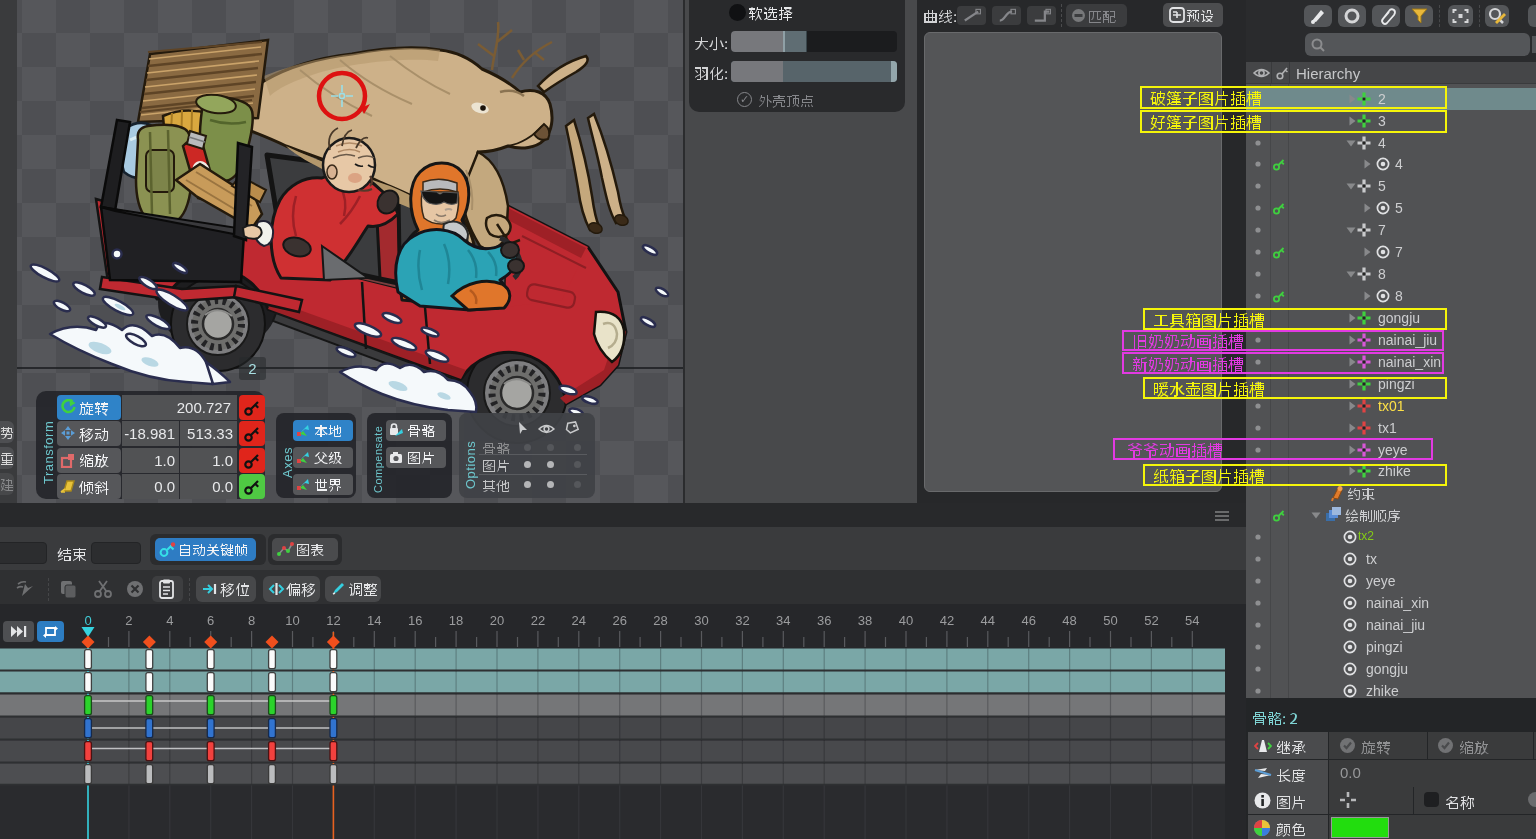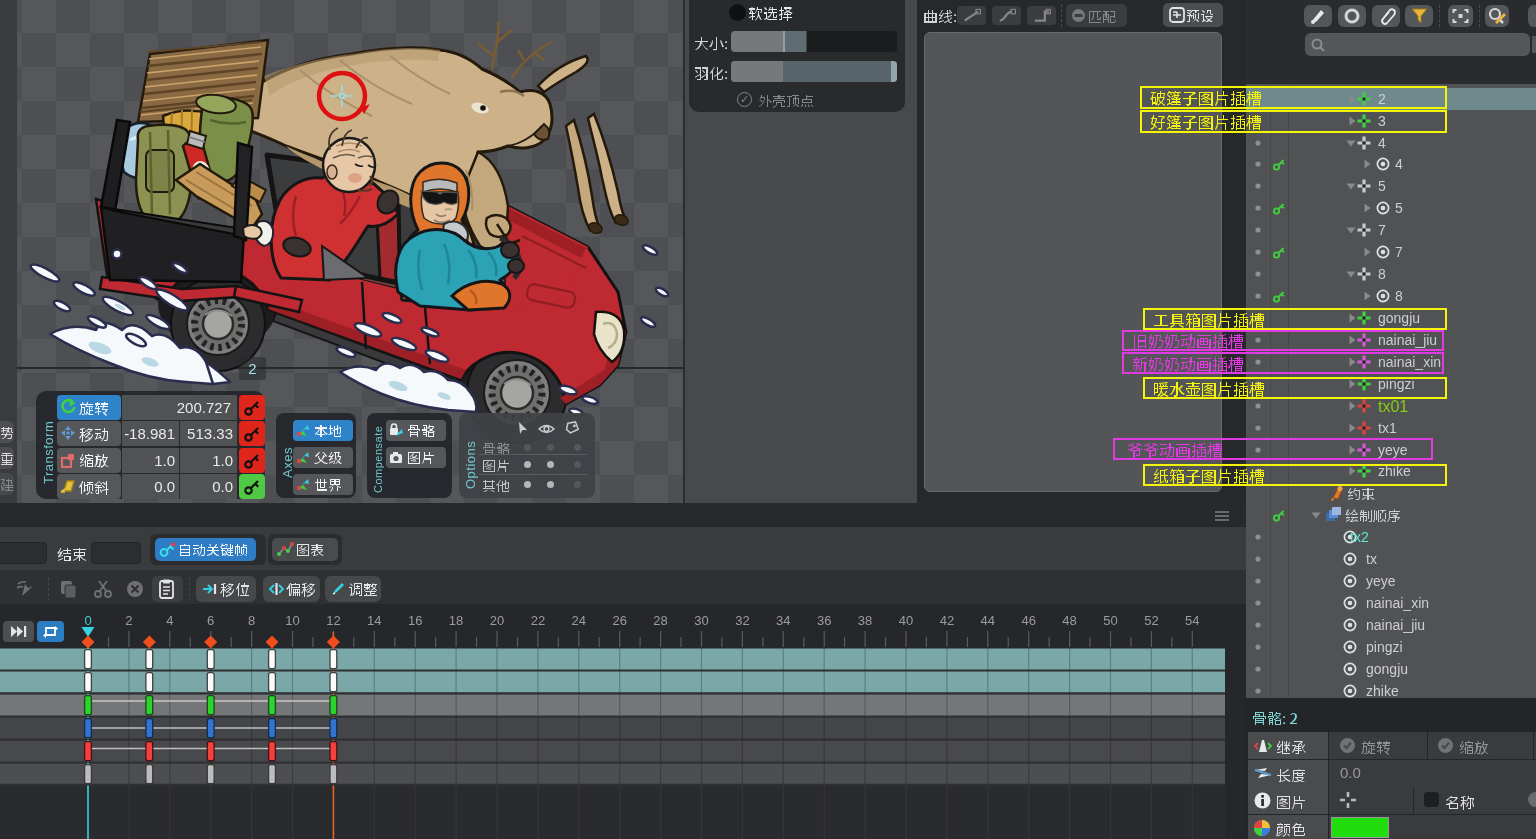--- a/index.html
+++ b/index.html
@@ -305,20 +305,33 @@
     <div class="abs" style="left:1439px;top:5px;width:0;height:22px;border-left:1px dashed #47484a"></div>
     <div class="abs" style="left:1479px;top:5px;width:0;height:22px;border-left:1px dashed #47484a"></div>
     <div class="abs" style="left:1528px;top:5px;width:8px;height:22px;background:#545659;border-radius:6px 0 0 6px"></div>
     <div class="abs" style="left:1305px;top:33px;width:225px;height:23px;background:#545659;border-radius:6px">
 <svg class="abs" style="left:5px;top:4px" width="16" height="16" viewBox="0 0 16 16">
         <circle cx="7" cy="7" r="4.5" fill="none" stroke="#8b8c8e" stroke-width="2"></circle>
         <path d="M10 10 L14 14" stroke="#8b8c8e" stroke-width="2"></path>
       </svg>
     </div>
 <div class="abs" style="left:1532px;top:36px;width:4px;height:17px;background:#545659"></div>
+    <div class="abs" style="left:1246px;top:62px;width:290px;height:22px;background:#454648;border-bottom:1px solid #3a3b3d">
+<svg class="abs" style="left:7px;top:4px" width="17" height="14" viewBox="0 0 17 14">
+        <path d="M1 7 Q8.5 0 16 7 Q8.5 14 1 7 Z" fill="none" stroke="#b0b1b3" stroke-width="1.6"></path>
+        <circle cx="8.5" cy="7" r="2.6" fill="none" stroke="#b0b1b3" stroke-width="1.6"></circle>
+      </svg>
+<div class="abs" style="left:25px;top:0;width:0;height:22px;border-left:1px solid #393a3c"></div>
+<svg class="abs" style="left:30px;top:4px" width="13" height="14" viewBox="0 0 13 14">
+        <circle cx="4" cy="10" r="2.8" fill="none" stroke="#b0b1b3" stroke-width="1.6"></circle>
+        <path d="M6 8 L11 2 M9 4 L11.5 6" stroke="#b0b1b3" stroke-width="1.6" fill="none"></path>
+      </svg>
+<div class="abs" style="left:43px;top:0;width:0;height:22px;border-left:1px solid #393a3c"></div>
+<div class="txt" style="left:50px;top:3px;font-size:15px;color:#c6c7c9">Hierarchy</div>
+</div>
     <div class="abs" style="left:1246px;top:84px;width:290px;height:614px;background:#515254;overflow:hidden">
       <div class="abs" style="left:24px;top:0;width:0;height:614px;border-left:1px solid #464749"></div>
       <div class="abs" style="left:42px;top:0;width:0;height:614px;border-left:1px solid #464749"></div>
       <div class="abs" style="left:0;top:3.6px;width:290px;height:22px;background:#6f8a8c"></div>
       <svg class="abs" style="left:0;top:3.6px" width="290" height="22" viewBox="0 0 290 22">
         <circle cx="12" cy="11" r="2.6" fill="#8e8f91"></circle>
         <path d="M103.5 6.5 L109.5 11 L103.5 15.5 Z" fill="#88898b"></path>
         <g stroke="#3fd13f" stroke-width="3.2">
           <path d="M118 4.5 L118 9.5 M118 12.5 L118 17.5 M111.5 11 L116.5 11 M119.5 11 L124.5 11"></path>
         </g>
@@ -451,21 +464,21 @@
       </svg>
       <div class="txt" style="left:132px;top:291.7px;font-size:14px;color:#cdced0">pingzi</div>
       <svg class="abs" style="left:0;top:310.6px" width="290" height="22" viewBox="0 0 290 22">
         <circle cx="12" cy="11" r="2.6" fill="#8e8f91"></circle>
         <path d="M103.5 6.5 L109.5 11 L103.5 15.5 Z" fill="#88898b"></path>
         <g stroke="#e04343" stroke-width="3.2">
           <path d="M118 4.5 L118 9.5 M118 12.5 L118 17.5 M111.5 11 L116.5 11 M119.5 11 L124.5 11"></path>
         </g>
         <rect x="116.6" y="9.6" width="2.8" height="2.8" fill="#222"></rect>
       </svg>
-      <div class="txt" style="left:132px;top:313.6px;font-size:16px;color:#84cc16">tx01</div>
+      <div class="txt" style="left:132px;top:313.6px;font-size:14px;color:#fde047">tx01</div>
       <svg class="abs" style="left:0;top:332.6px" width="290" height="22" viewBox="0 0 290 22">
         <circle cx="12" cy="11" r="2.6" fill="#8e8f91"></circle>
         <path d="M103.5 6.5 L109.5 11 L103.5 15.5 Z" fill="#88898b"></path>
         <g stroke="#e04343" stroke-width="3.2">
           <path d="M118 4.5 L118 9.5 M118 12.5 L118 17.5 M111.5 11 L116.5 11 M119.5 11 L124.5 11"></path>
         </g>
         <rect x="116.6" y="9.6" width="2.8" height="2.8" fill="#222"></rect>
       </svg>
       <div class="txt" style="left:132px;top:335.6px;font-size:14px;color:#cdced0">tx1</div>
       <svg class="abs" style="left:0;top:354.5px" width="290" height="22" viewBox="0 0 290 22">
@@ -509,21 +522,21 @@
         </g>
       </svg>
       <svg style="position:absolute;left:99px;top:422.77000000000004px" width="58" height="21" viewBox="0 0 58 21">
         <path d="M1 14 1 15C2 14 4 14 5 13L5 12C3 13 2 13 1 14ZM7 7V8H12V7ZM1 8C1 8 1 8 3 8C2 9 2 10 2 10C1 10 1 11 1 11C1 11 1 12 1 12C1 12 2 11 5 11C5 10 5 10 5 10L2 10C3 9 4 7 5 6L4 5C4 6 4 7 3 7L2 7C3 6 3 4 4 3L3 2C2 4 1 6 1 7C1 7 1 7 0 7C1 8 1 8 1 8ZM5 15C6 15 6 15 12 14C12 15 12 15 12 15L13 15C13 14 12 13 11 12L10 12C10 12 11 13 11 13L7 14C8 13 8 12 9 11H13V10H6V11H8C7 12 6 13 6 14C6 14 5 14 5 14C5 14 5 15 5 15ZM9 2C8 4 7 6 5 7C5 7 5 8 5 8C7 7 8 6 9 4C10 6 12 7 13 8C13 8 13 7 13 7C12 6 10 5 10 3L10 3Z M23 4V12H24V4ZM26 3V14C26 14 26 14 26 14C25 14 25 14 24 14C24 15 24 15 24 15C25 15 26 15 26 15C27 15 27 15 27 14V3ZM16 3C16 4 15 6 15 7C15 7 15 7 16 7C16 7 16 6 16 6H18V7H15V8H18V9H15V14H16V10H18V15H19V10H21V13C21 13 21 13 21 13C21 13 20 13 20 13C20 14 20 14 20 14C21 14 21 14 22 14C22 14 22 14 22 13V9H19V8H22V7H19V6H22V5H19V3H18V5H17C17 4 17 4 17 3Z M33 3V15H34V3ZM31 4V13H32V4ZM29 3V9C29 11 29 13 28 15C29 15 29 15 29 15C30 14 30 11 30 9V3ZM35 6V12H36V6H40V12H41V6H38C38 5 38 5 39 4H41V3H35V4H37C37 5 37 5 37 6ZM38 7V10C38 12 37 14 34 15C35 15 35 15 35 15C37 15 38 14 38 13C39 14 40 15 41 15L41 15C41 14 40 13 39 12L38 13C38 12 38 11 38 10V7Z M47 8C48 9 49 9 50 10H45V11H50V14C50 14 50 14 49 14C49 14 48 14 47 14C47 15 47 15 47 15C49 15 49 15 50 15C50 15 51 15 51 14V11H54C53 11 53 12 52 12L53 13C54 12 55 11 55 10L55 10L54 10H52L52 9C52 9 51 9 51 9C52 8 53 7 54 7L53 6L53 6H46V7H52C51 8 51 8 50 8C49 8 48 8 48 8ZM49 3C49 3 49 4 49 4H44V8C44 10 44 13 42 15C43 15 43 15 43 15C45 13 45 10 45 8V5H55V4H50C50 4 50 3 50 2Z" fill="#cdced0"></path>
       </svg>
       <svg class="abs" style="left:0;top:442.2px" width="290" height="22" viewBox="0 0 290 22">
         <circle cx="12" cy="11" r="2.6" fill="#8e8f91"></circle>
         <circle cx="104" cy="11" r="5.6" fill="none" stroke="#dfe0e2" stroke-width="1.7"></circle>
         <circle cx="104" cy="11" r="2.3" fill="#dfe0e2"></circle>
       </svg>
-      <div class="txt" style="left:104px;top:445.2px;font-size:14px;color:#5eead4">tx2</div>
+      <div class="txt" style="left:112px;top:445.2px;font-size:12px;color:#84cc16">tx2</div>
       <svg class="abs" style="left:0;top:464.1px" width="290" height="22" viewBox="0 0 290 22">
         <circle cx="12" cy="11" r="2.6" fill="#8e8f91"></circle>
         <circle cx="104" cy="11" r="5.6" fill="none" stroke="#dfe0e2" stroke-width="1.7"></circle>
         <circle cx="104" cy="11" r="2.3" fill="#dfe0e2"></circle>
       </svg>
       <div class="txt" style="left:120px;top:467.1px;font-size:14px;color:#cdced0">tx</div>
       <svg class="abs" style="left:0;top:486.1px" width="290" height="22" viewBox="0 0 290 22">
         <circle cx="12" cy="11" r="2.6" fill="#8e8f91"></circle>
         <circle cx="104" cy="11" r="5.6" fill="none" stroke="#dfe0e2" stroke-width="1.7"></circle>
         <circle cx="104" cy="11" r="2.3" fill="#dfe0e2"></circle>

